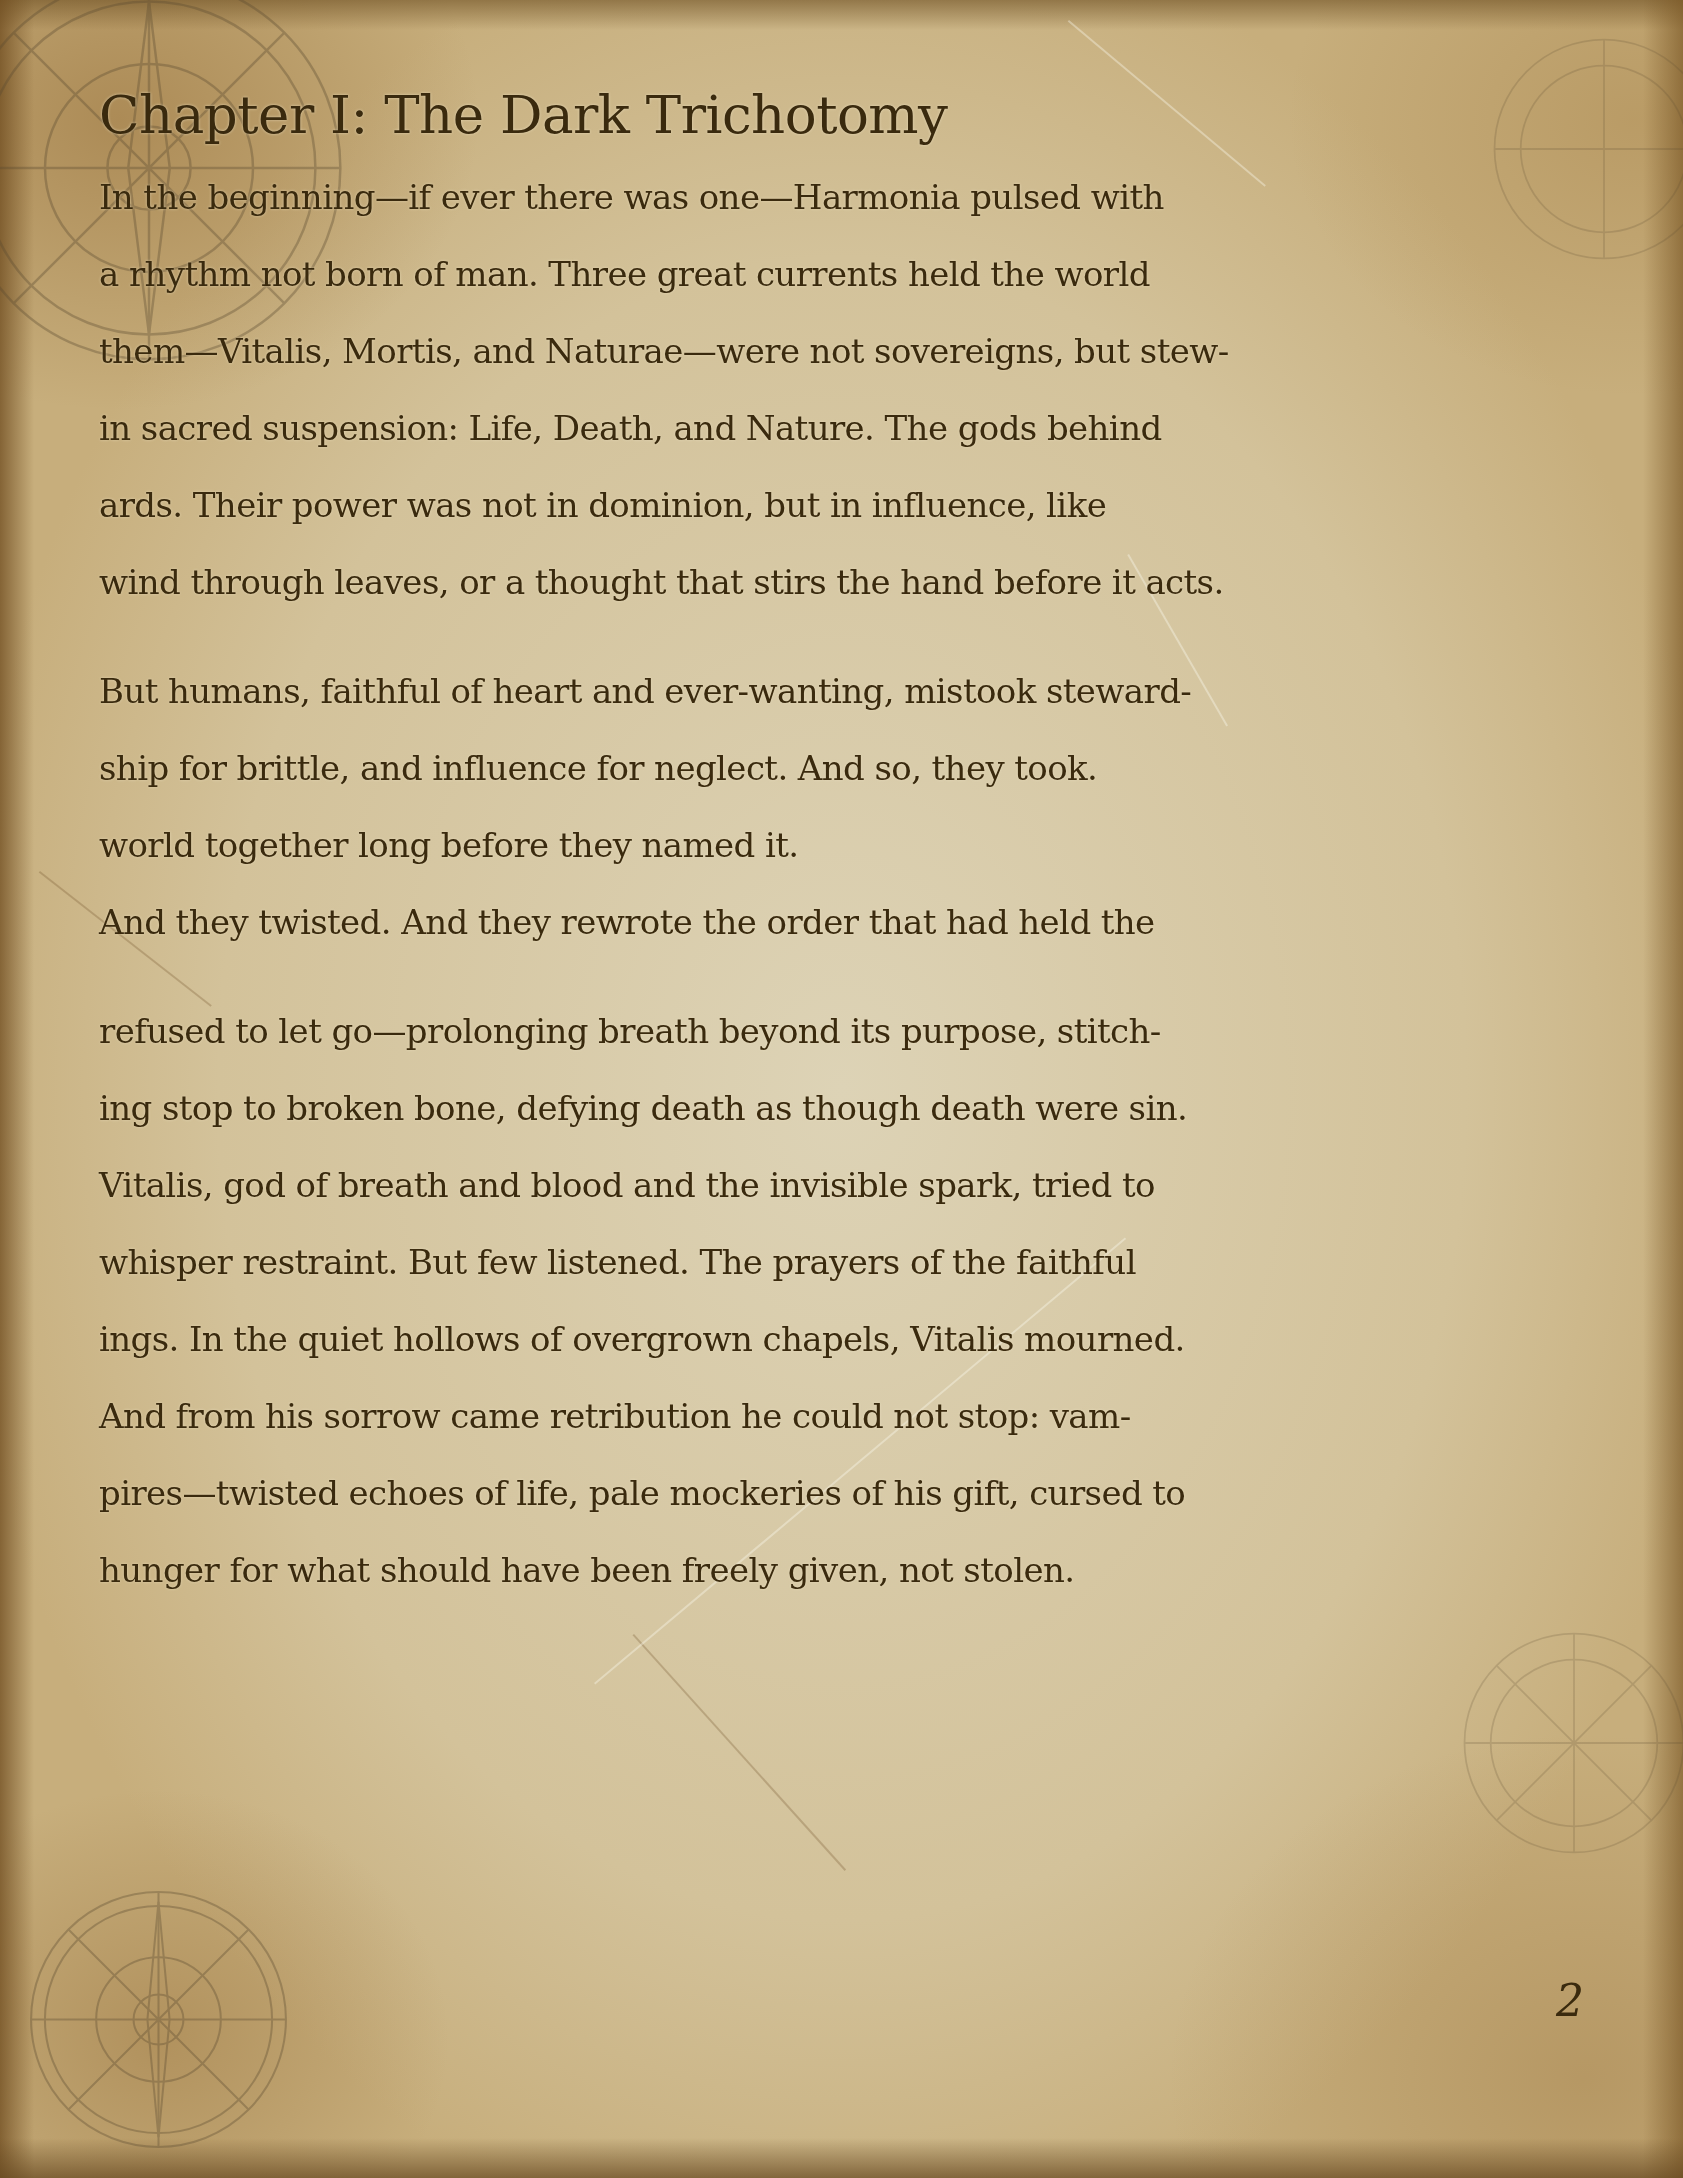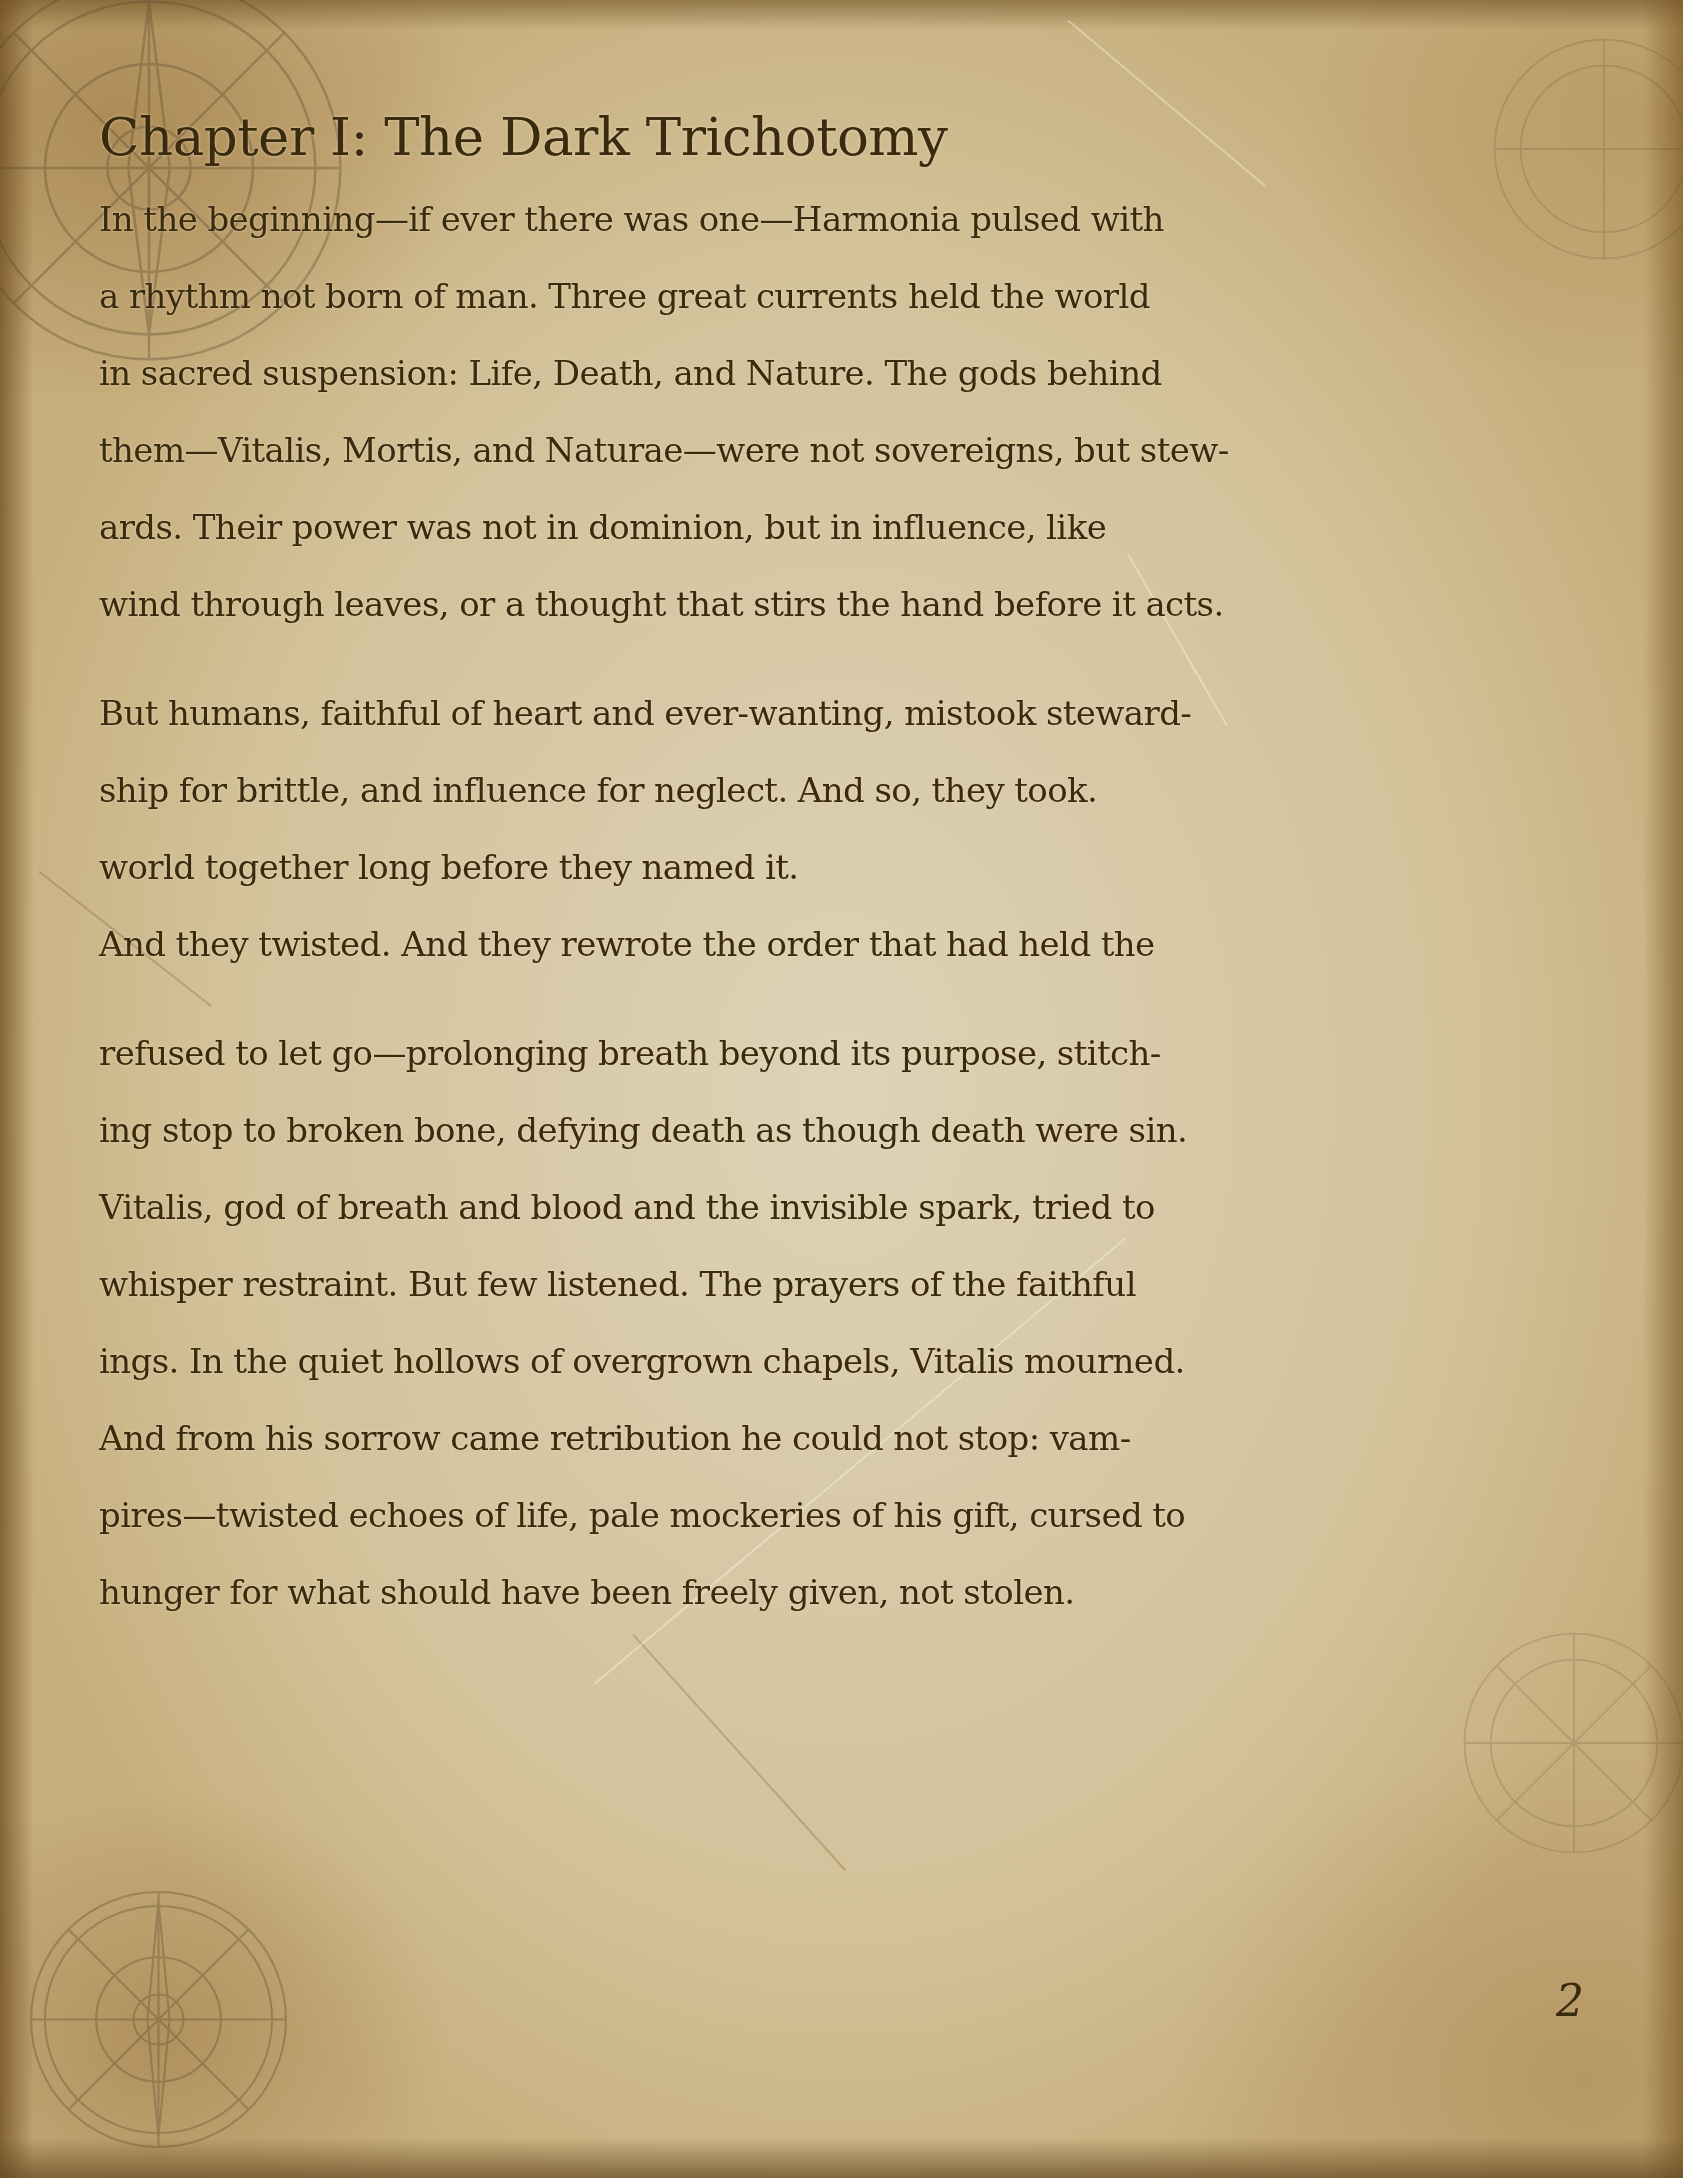--- a/index.html
+++ b/index.html
@@ -17,21 +17,21 @@
   .edge-r { position:absolute; right:0; top:0; width:40px; height:2178px;
     background: linear-gradient(270deg, rgba(120,85,35,0.65), rgba(150,110,55,0)); }
   .edge-b { position:absolute; left:0; bottom:0; width:1683px; height:40px;
     background: linear-gradient(0deg, rgba(100,70,30,0.7), rgba(150,110,55,0)); }
   .edge-t { position:absolute; left:0; top:0; width:1683px; height:30px;
     background: linear-gradient(180deg, rgba(110,80,35,0.6), rgba(150,110,55,0)); }
   .crease { position:absolute; background: rgba(255,255,245,0.35); transform-origin: 0 0; height: 2px; }
   .crease.dark { background: rgba(110,80,40,0.28); }
   .compass { position:absolute; opacity:0.35; }
   .page {
-    position:absolute; left:99px; top:102px; width:1505px;
+    position:absolute; left:99px; top:80px; width:1505px;
     color:#3a2a0e;
     font-family: "DejaVu Serif", "Liberation Serif", serif;
   }
   .title {
     font-size: 53px; line-height: 69px; margin: 0 0 10px 0; font-weight: normal;
     letter-spacing: -0.5px;
     text-shadow: 0 0 3px rgba(240,230,200,0.7);
   }
   .para {
     font-size: 34px; line-height: 77px; margin: 0 0 32px 0;
@@ -93,22 +93,22 @@
     <path d="M100 8 L100 192 M8 100 L192 100"></path>
   </g>
 </svg>
 
 <div class="page">
   <h1 class="title">Chapter I: The Dark Trichotomy</h1>
 
   <p class="para">
     <span class="line">In the beginning—if ever there was one—Harmonia pulsed with</span>
     <span class="line">a rhythm not born of man. Three great currents held the world</span>
+    <span class="line">them—Vitalis, Mortis, and Naturae—were not sovereigns, but stew-</span>
     <span class="line">in sacred suspension: Life, Death, and Nature. The gods behind</span>
-    <span class="line">them—Vitalis, Mortis, and Naturae—were not sovereigns, but stew-</span>
     <span class="line">ards. Their power was not in dominion, but in influence, like</span>
     <span class="line">wind through leaves, or a thought that stirs the hand before it acts.</span>
   </p>
 
   <p class="para">
     <span class="line">But humans, faithful of heart and ever-wanting, mistook steward-</span>
     <span class="line">ship for brittle, and influence for neglect. And so, they took.</span>
     <span class="line">world together long before they named it.</span>
     <span class="line">And they twisted. And they rewrote the order that had held the</span>
   </p>

